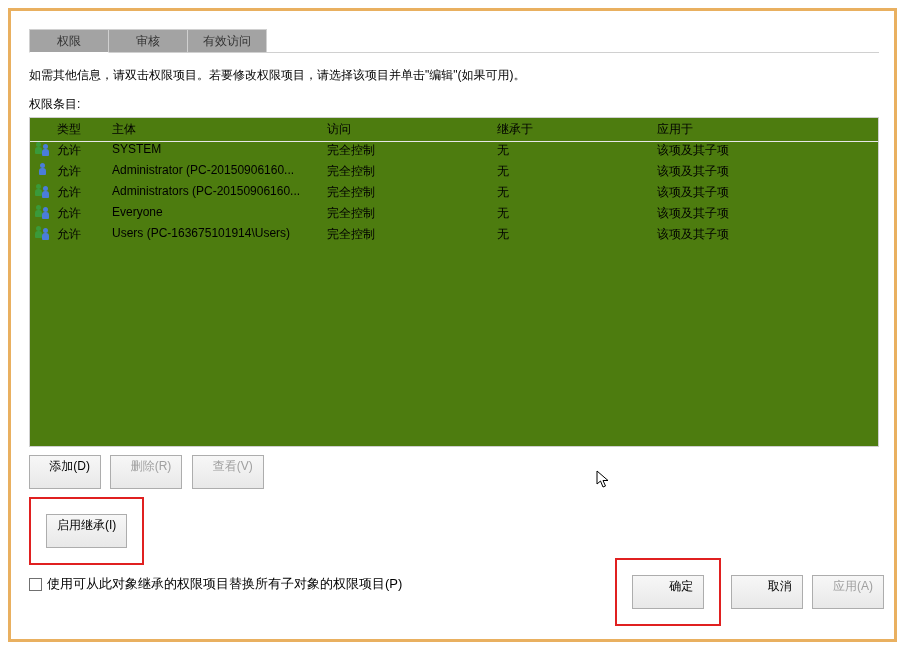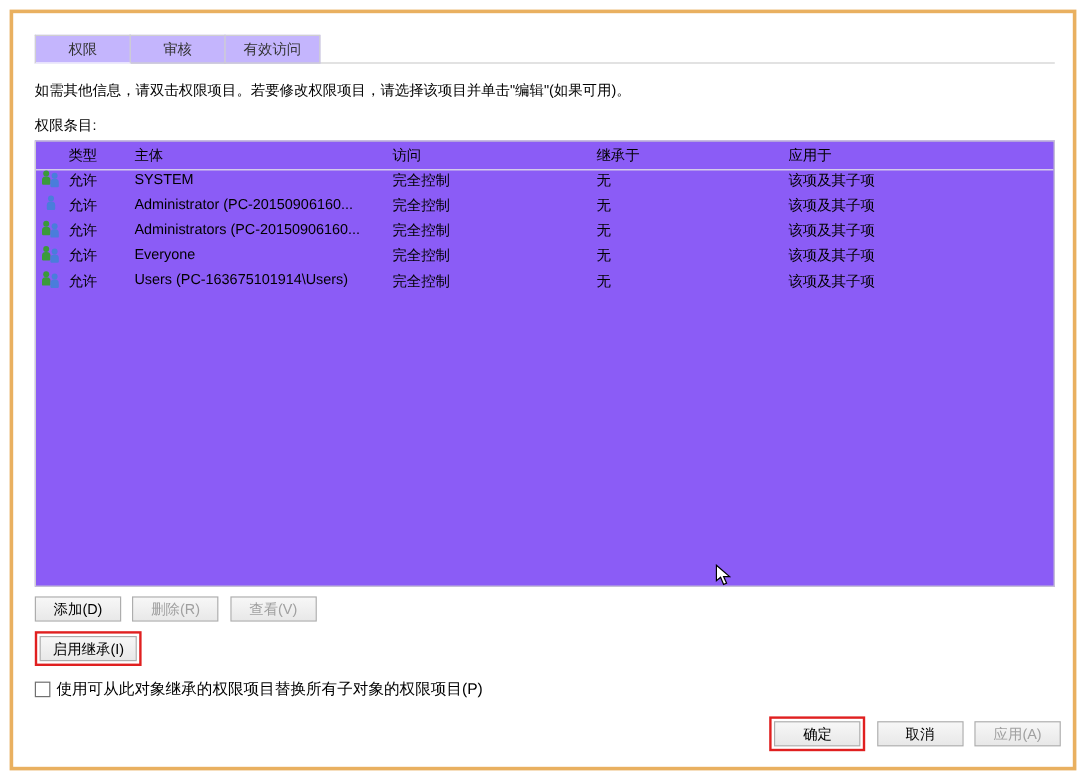--- a/index.html
+++ b/index.html
@@ -38,21 +38,21 @@
     height: 24px;
     border-bottom: 1px solid #d0d0d0;
   }
   .tab {
     position: absolute;
     top: 0;
     height: 24px;
     line-height: 22px;
     text-align: center;
     border: 1px solid #d0d0d0;
-    background: #c4b5fd;
+    background: #a3a3a3;
     cursor: default;
     font-size: 12px;
     color: #333;
     width: 80px;
   }
   .tab.active {
     border-bottom: 1px solid #fff;
     z-index: 2;
   }
   .tab.t1 { left: 0; }
@@ -64,23 +64,23 @@
     margin-bottom: 12px;
     font-size: 12px;
   }
   .entries-label {
     margin-bottom: 4px;
     font-size: 12px;
   }
   
   .perm-table {
     border: 1px solid #cfcfcf;
-    height: 372px;
+    height: 330px;
     overflow: auto;
-    background: #8b5cf6;
+    background: #4d7c0f;
   }
   .perm-header {
     display: flex;
     height: 24px;
     align-items: center;
     font-size: 12px;
     border-bottom: 1px solid #e6e6e6;
     padding-left: 5px;
   }
   .col-icon { width: 22px; flex: 0 0 22px; }
@@ -134,37 +134,37 @@
   }
   .one-person-icon .head1 { background: #4a7ddb; left: 5px; }
   .one-person-icon .body1 { background: #4a7ddb; left: 4px; }
 
   
   .button-row1 { margin-top: 8px; }
   .button-row2 { margin-top: 8px; }
   .winbtn {
     display: inline-block;
     min-width: 72px;
-    height: 21px;
+    height: 34px;
     line-height: 21px;
-    text-align: center;
+    text-align: right;
     border: 1px solid #adadad;
     background: #e6e6e6;
     background: linear-gradient(#f7f7f7,#e8e8e8);
     font-size: 12px;
     padding: 0 10px;
     margin-right: 6px;
     color: #000;
     cursor: default;
   }
   .winbtn.disabled { color: #a0a0a0; }
   .red-highlight {
     border: 2px solid #e02020;
     display: inline-block;
-    padding: 2px;
+    padding: 15px;
     margin-right: 6px;
   }
   .red-highlight .winbtn { margin-right: 0; }
 
   .checkbox-row {
     margin-top: 10px;
     font-size: 13px;
     display: flex;
     align-items: center;
   }

